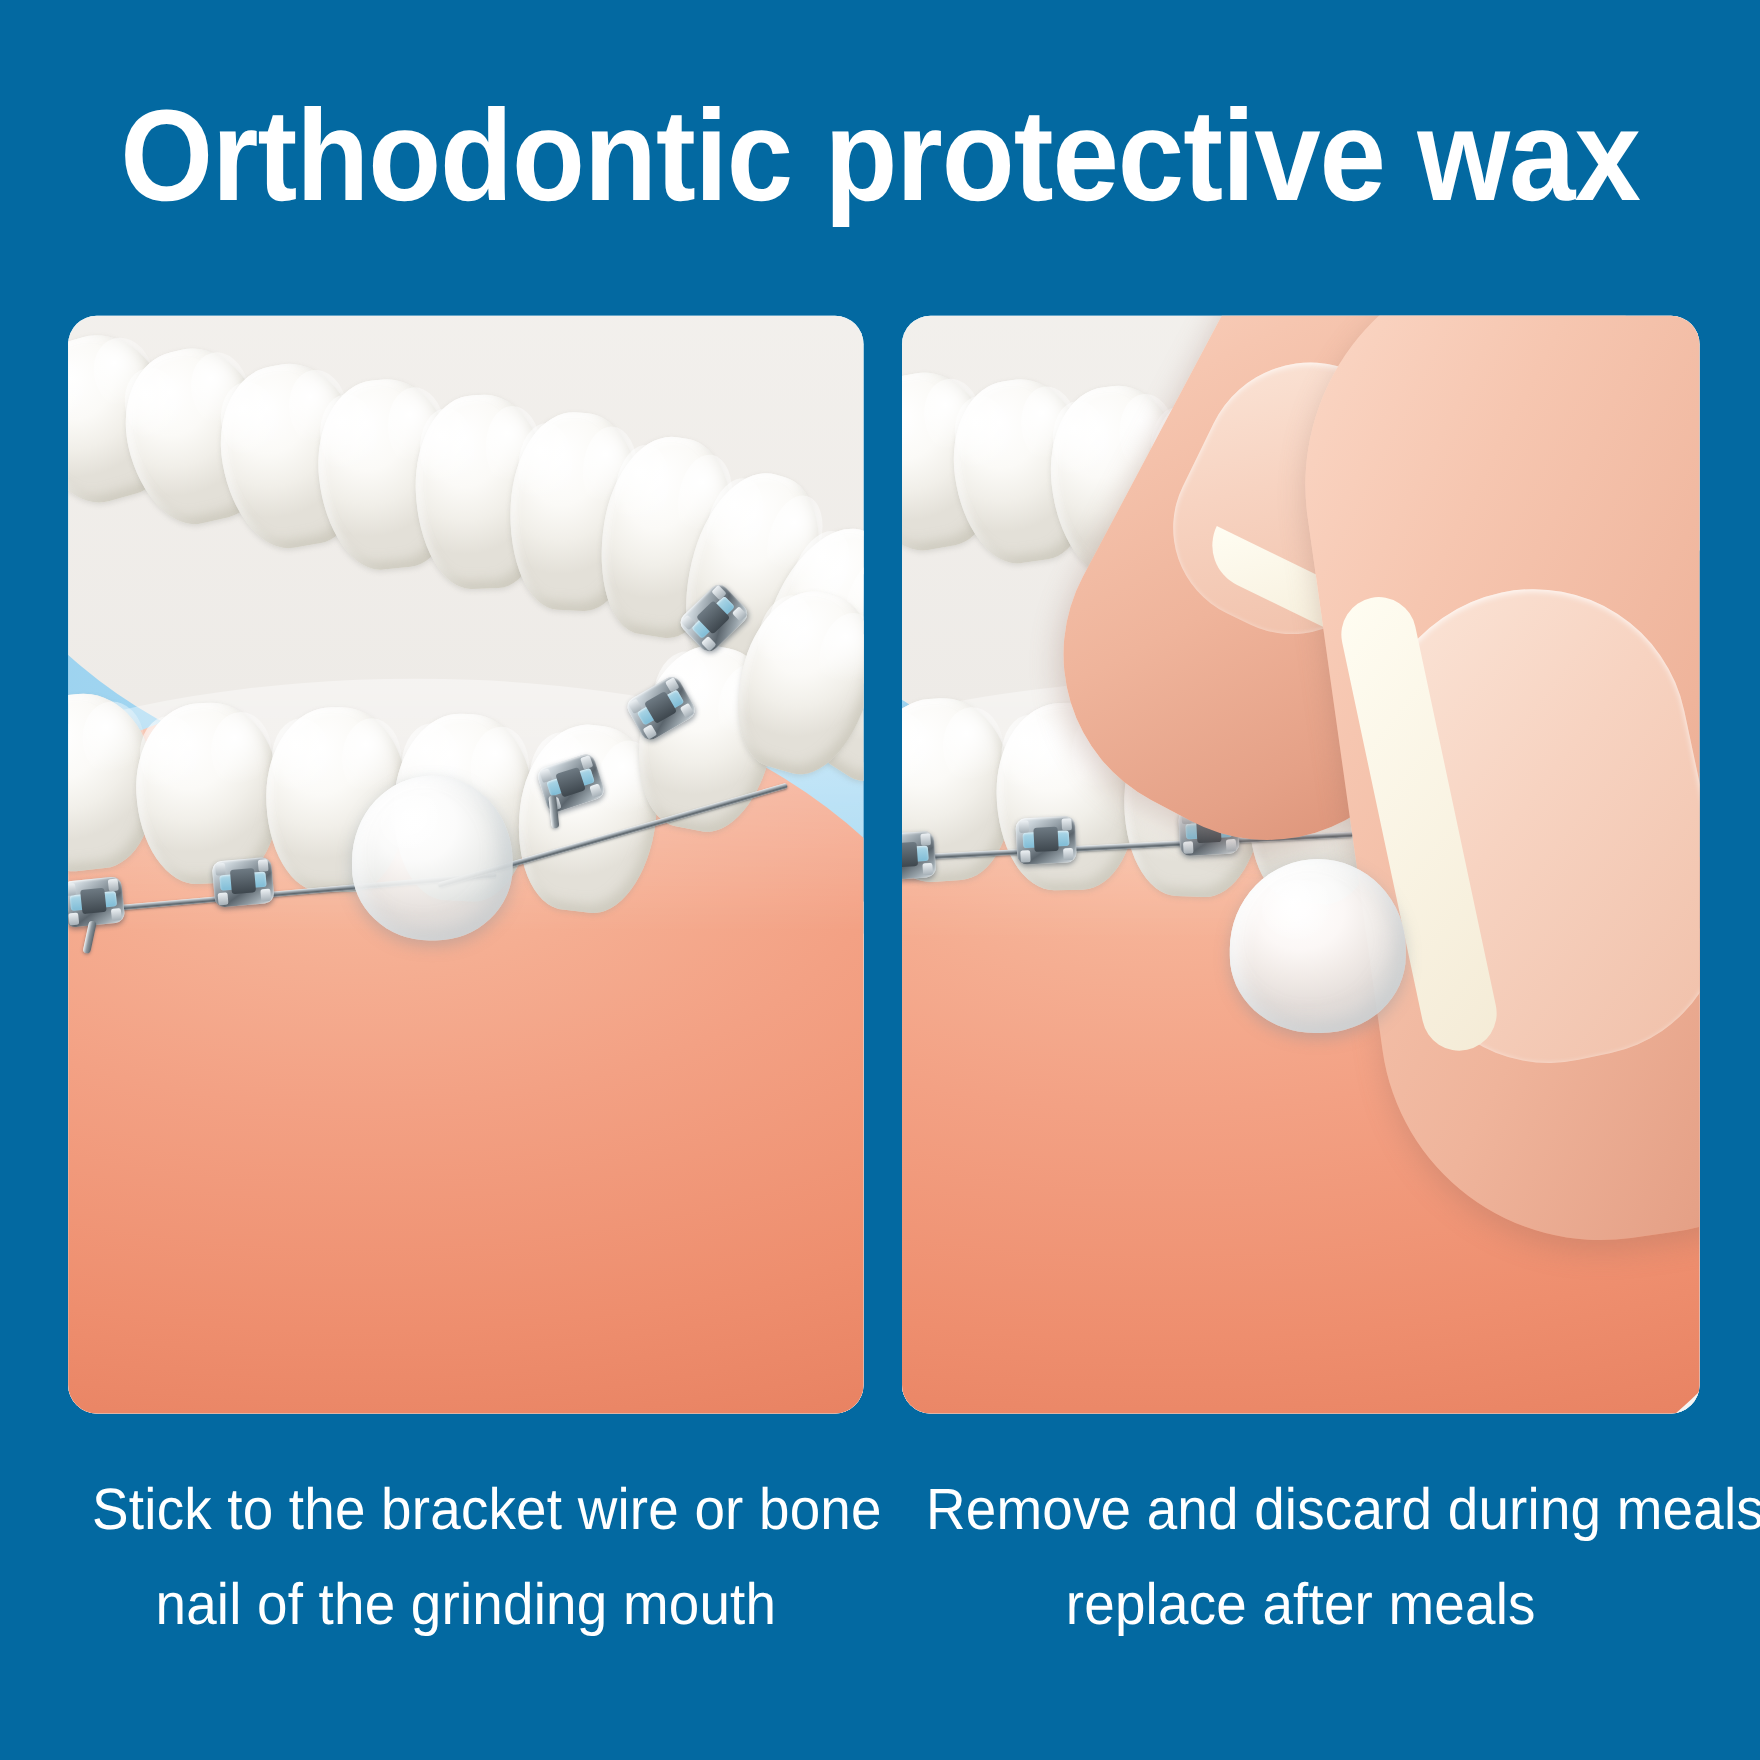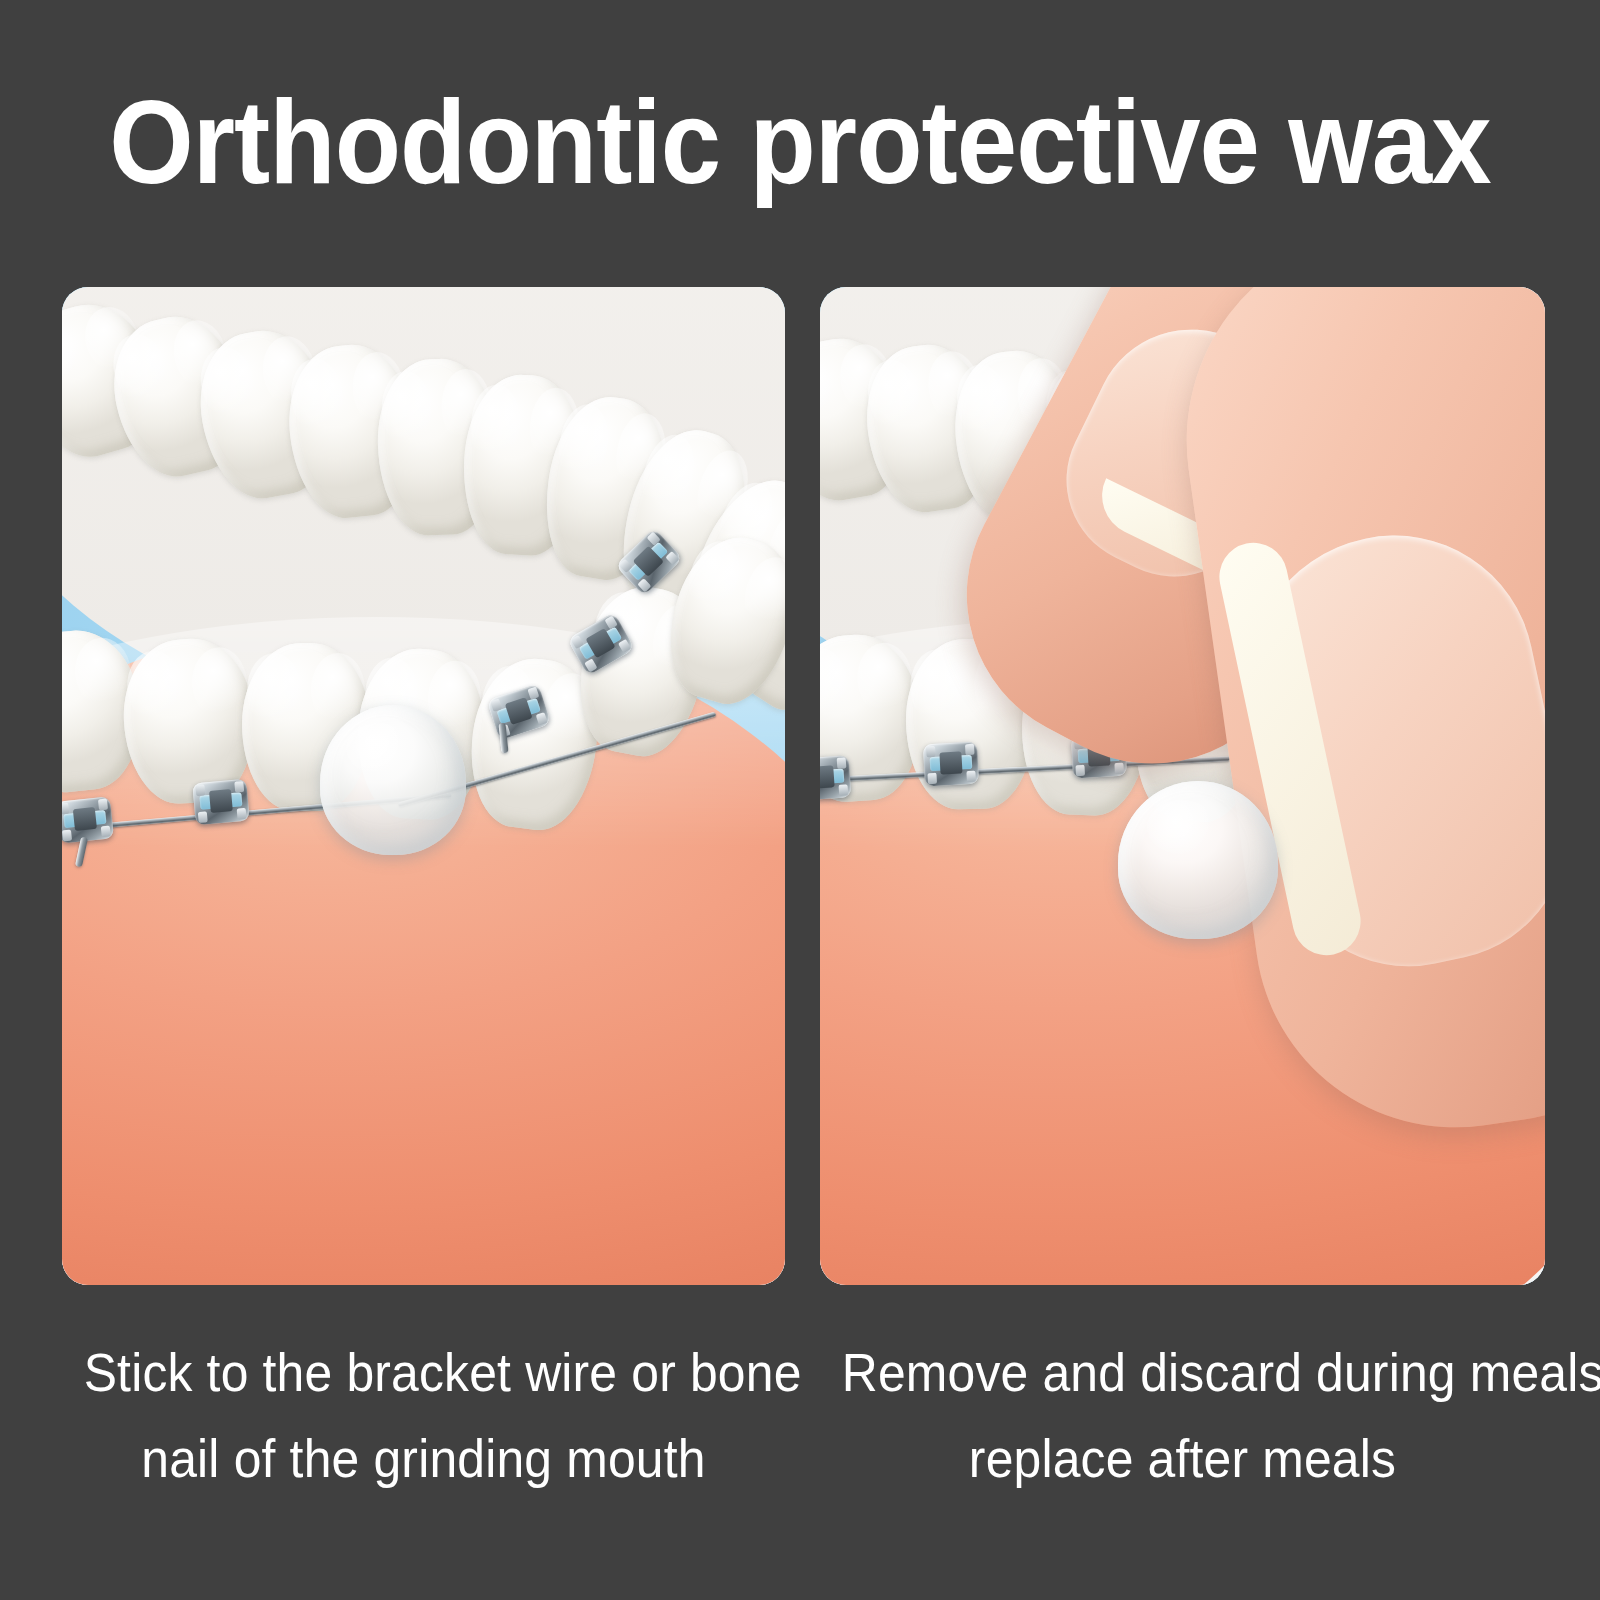--- a/index.html
+++ b/index.html
@@ -2,21 +2,21 @@
 <html><head>
 <meta charset="utf-8">
 <style>
   html,body{margin:0;padding:0;}
   body{
     width:1600px;height:1600px;
     background:#042B68;
     font-family:"Liberation Sans","DejaVu Sans",sans-serif;
     overflow:hidden;position:relative;
   }
-  .page{position:absolute;inset:0;background:#404040;}
+  .page{position:absolute;inset:0;background:#0369a1;}
 
   
   .title{
     position:absolute;left:0;top:86px;width:1600px;
     text-align:center;
     color:#FFFFFF;
     font-family:"Liberation Sans Narrow","Liberation Sans",sans-serif;
     font-weight:bold;
     font-size:118px;
     line-height:112px;

